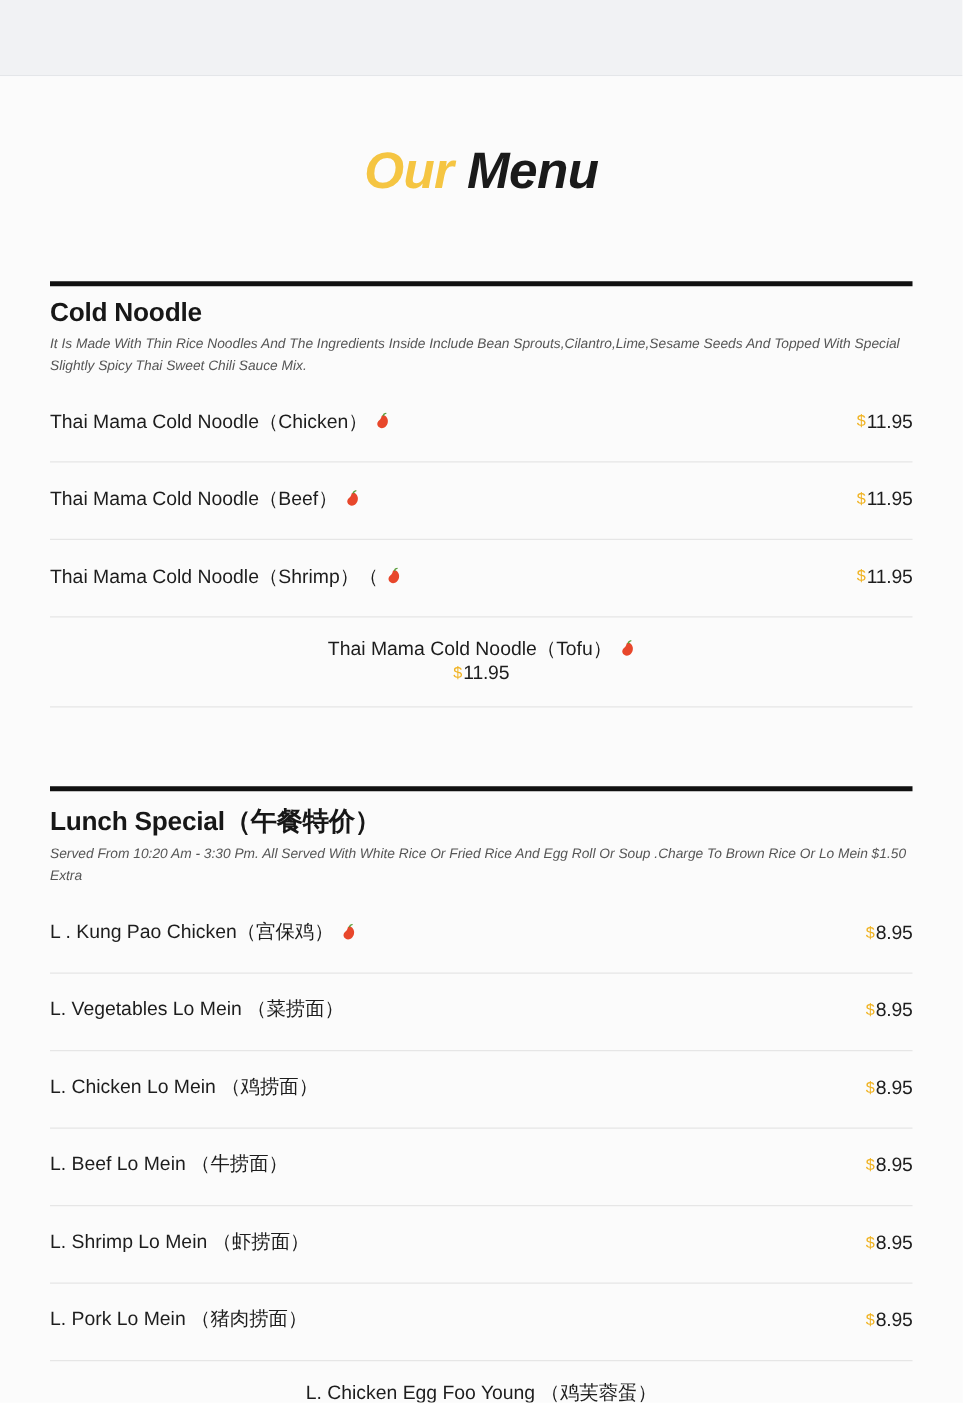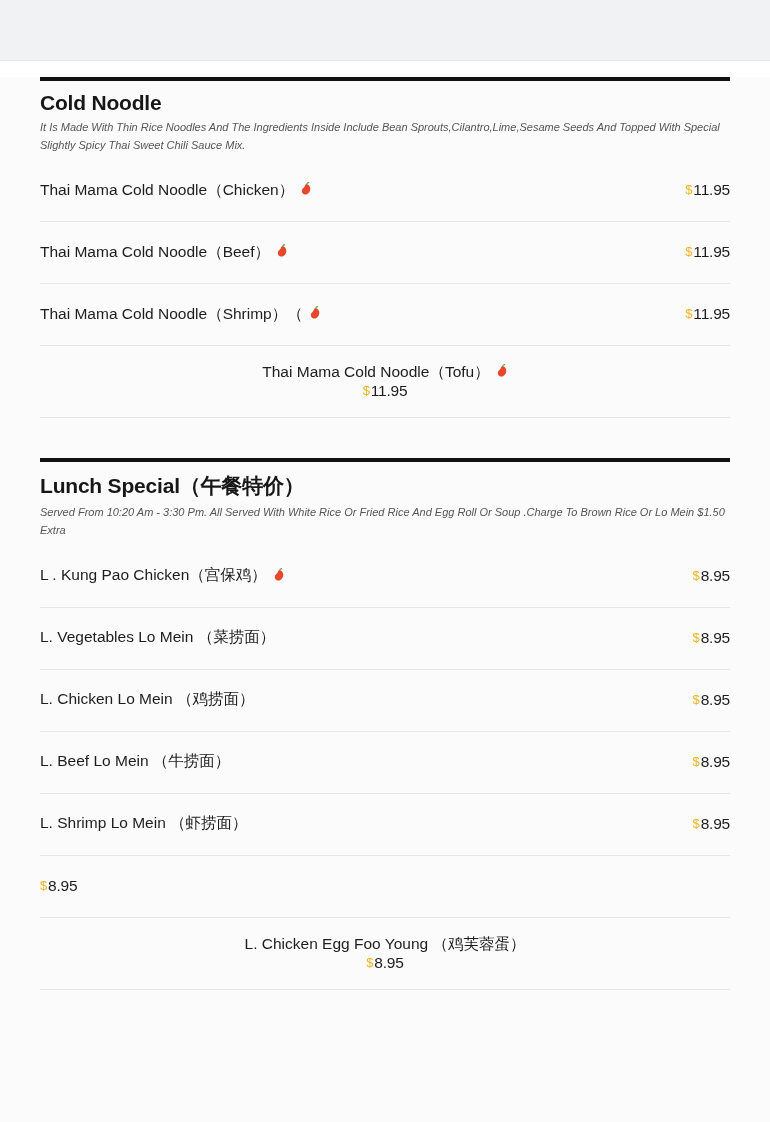--- a/index.html
+++ b/index.html
@@ -35,21 +35,21 @@
   .menu-title .word-our {
     color: #f5c542;
   }
   .menu-title .word-menu {
     color: #1a1a1a;
   }
   .content {
     padding: 0 40px;
   }
   .section {
-    margin-top: 16px;
+    margin-top: 39px;
   }
   .section-rule {
     border-top: 4px solid #111111;
     margin-bottom: 10px;
   }
   .section-name {
     font-size: 21px;
     font-weight: bold;
     color: #171717;
     margin: 0 0 4px 0;
@@ -106,20 +106,24 @@
     height: 24px;
   }
 </style>
 </head>
 <body>
 
 <div class="topbar"></div>
 
 <div class="page">
 
+  <div class="menu-title">
+    <span class="word-our">Our</span>
+    <span class="word-menu">Menu</span>
+  </div>
 
   <div class="content">
     <div id="sections-root">
         <div class="section">
           <div class="section-rule"></div>
           <div class="section-name">Cold Noodle</div>
           <div class="section-desc">It Is Made With Thin Rice Noodles And The Ingredients Inside Include Bean Sprouts,Cilantro,Lime,Sesame Seeds And Topped With Special Slightly Spicy Thai Sweet Chili Sauce Mix.</div>
           <div class="items">
             <div class="item">
               <div class="item-name">
@@ -197,20 +201,23 @@
               </div>
               <div class="price"><span class="cur">$</span><span>8.95</span></div>
             </div>
             <div class="item">
               <div class="item-name">
                 <span>L. Shrimp Lo Mein （虾捞面）</span>
               </div>
               <div class="price"><span class="cur">$</span><span>8.95</span></div>
             </div>
             <div class="item">
+              <div class="item-name">
+                <span>L. Pork Lo Mein （猪肉捞面）</span>
+              </div>
               <div class="price"><span class="cur">$</span><span>8.95</span></div>
             </div>
             <div class="item">
               <div class="item-name">
                 <span>L. Chicken Egg Foo Young （鸡芙蓉蛋）</span>
               </div>
               <div class="price"><span class="cur">$</span><span>8.95</span></div>
             </div>
           </div>
         </div>

